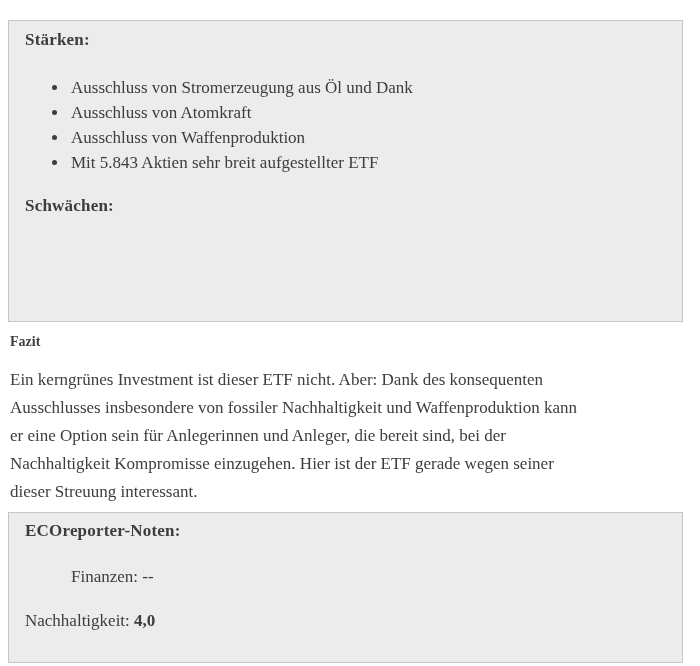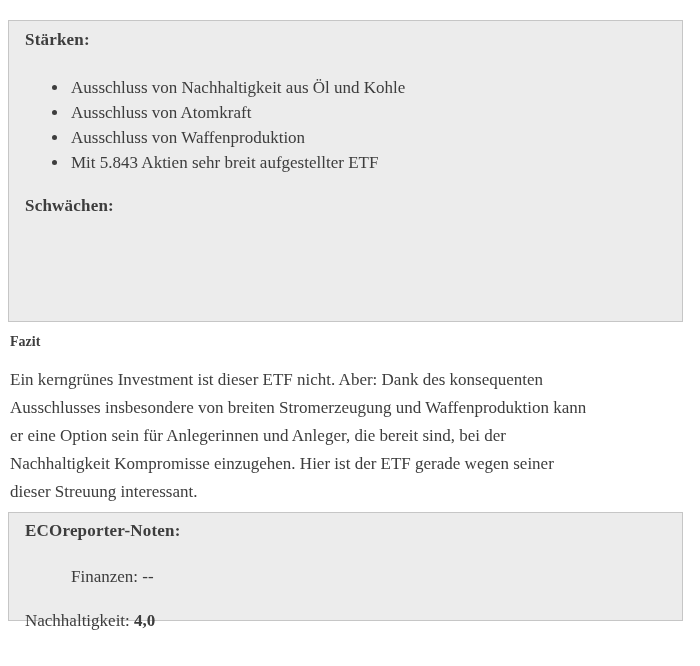--- a/index.html
+++ b/index.html
@@ -27,21 +27,21 @@
     background: var(--box-bg);
     border: 1px solid var(--box-border);
     padding: 8px 16px;
   }
   .box-proscons {
     top: 20px;
     height: 302px;
   }
   .box-ratings {
     top: 512px;
-    height: 109px;
+    height: 151px;
     padding-top: 7px;
   }
   .box-heading {
     font-size: 17px;
     font-weight: bold;
     line-height: 22px;
     letter-spacing: 0.2px;
   }
   ul.bullet-list {
     list-style: disc outside;
@@ -82,33 +82,33 @@
   .rating-value-bold { font-weight: bold; }
 </style>
 </head>
 <body>
 
 <div class="page">
 
   <div class="graybox box-proscons">
     <div class="box-heading">Stärken:</div>
     <ul class="bullet-list">
-      <li>Ausschluss von Nachhaltigkeit aus Öl und Kohle</li>
+      <li>Ausschluss von Stromerzeugung aus Öl und Dank</li>
       <li>Ausschluss von Atomkraft</li>
       <li>Ausschluss von Waffenproduktion</li>
       <li>Mit 5.843 Aktien sehr breit aufgestellter ETF</li>
     </ul>
     <div class="box-heading">Schwächen:</div>
   </div>
 
   <div class="conclusion">
     <div class="conclusion-heading">Fazit</div>
     <div class="conclusion-paragraph">
       <div class="para-line">Ein kerngrünes Investment ist dieser ETF nicht. Aber: Dank des konsequenten</div>
-      <div class="para-line">Ausschlusses insbesondere von breiten Stromerzeugung und Waffenproduktion kann</div>
+      <div class="para-line">Ausschlusses insbesondere von fossiler Nachhaltigkeit und Waffenproduktion kann</div>
       <div class="para-line">er eine Option sein für Anlegerinnen und Anleger, die bereit sind, bei der</div>
       <div class="para-line">Nachhaltigkeit Kompromisse einzugehen. Hier ist der ETF gerade wegen seiner</div>
       <div class="para-line">dieser Streuung interessant.</div>
     </div>
   </div>
 
   <div class="graybox box-ratings">
     <div class="box-heading">ECOreporter-Noten:</div>
     <div class="rating-row rating-row-first"><span>Finanzen: </span><span>--</span></div>
     <div class="rating-row rating-row-second"><span>Nachhaltigkeit: </span><span class="rating-value-bold">4,0</span></div>

